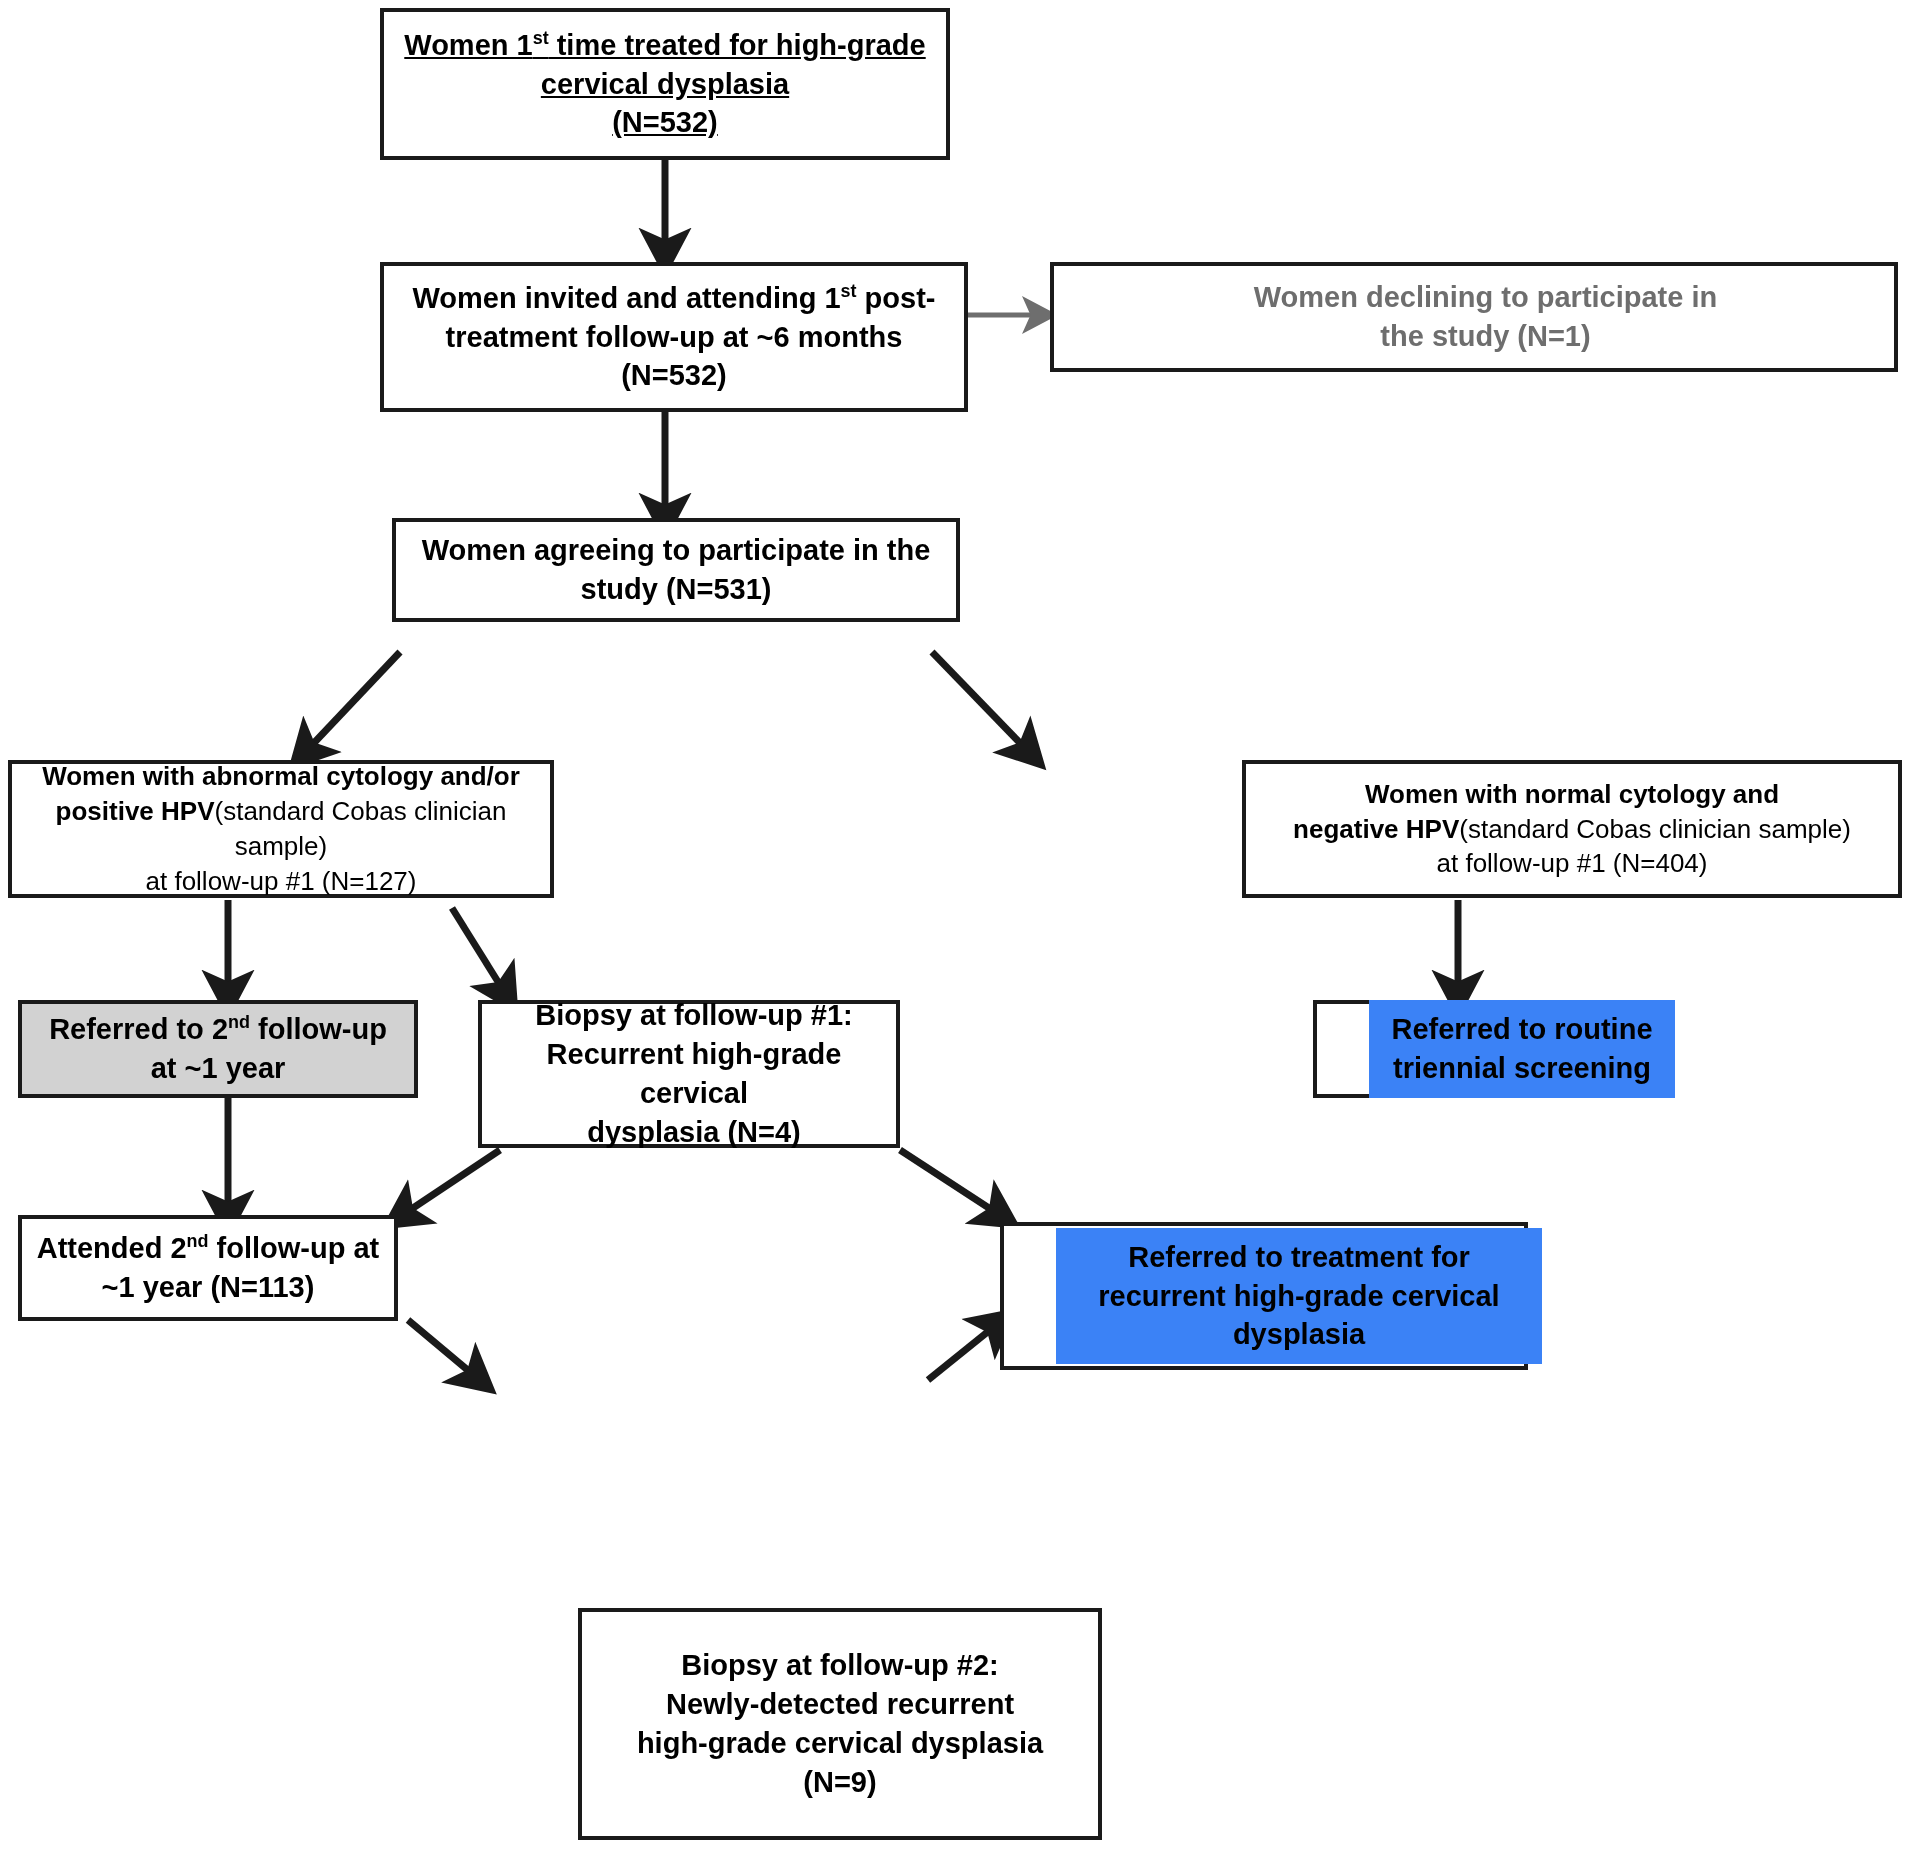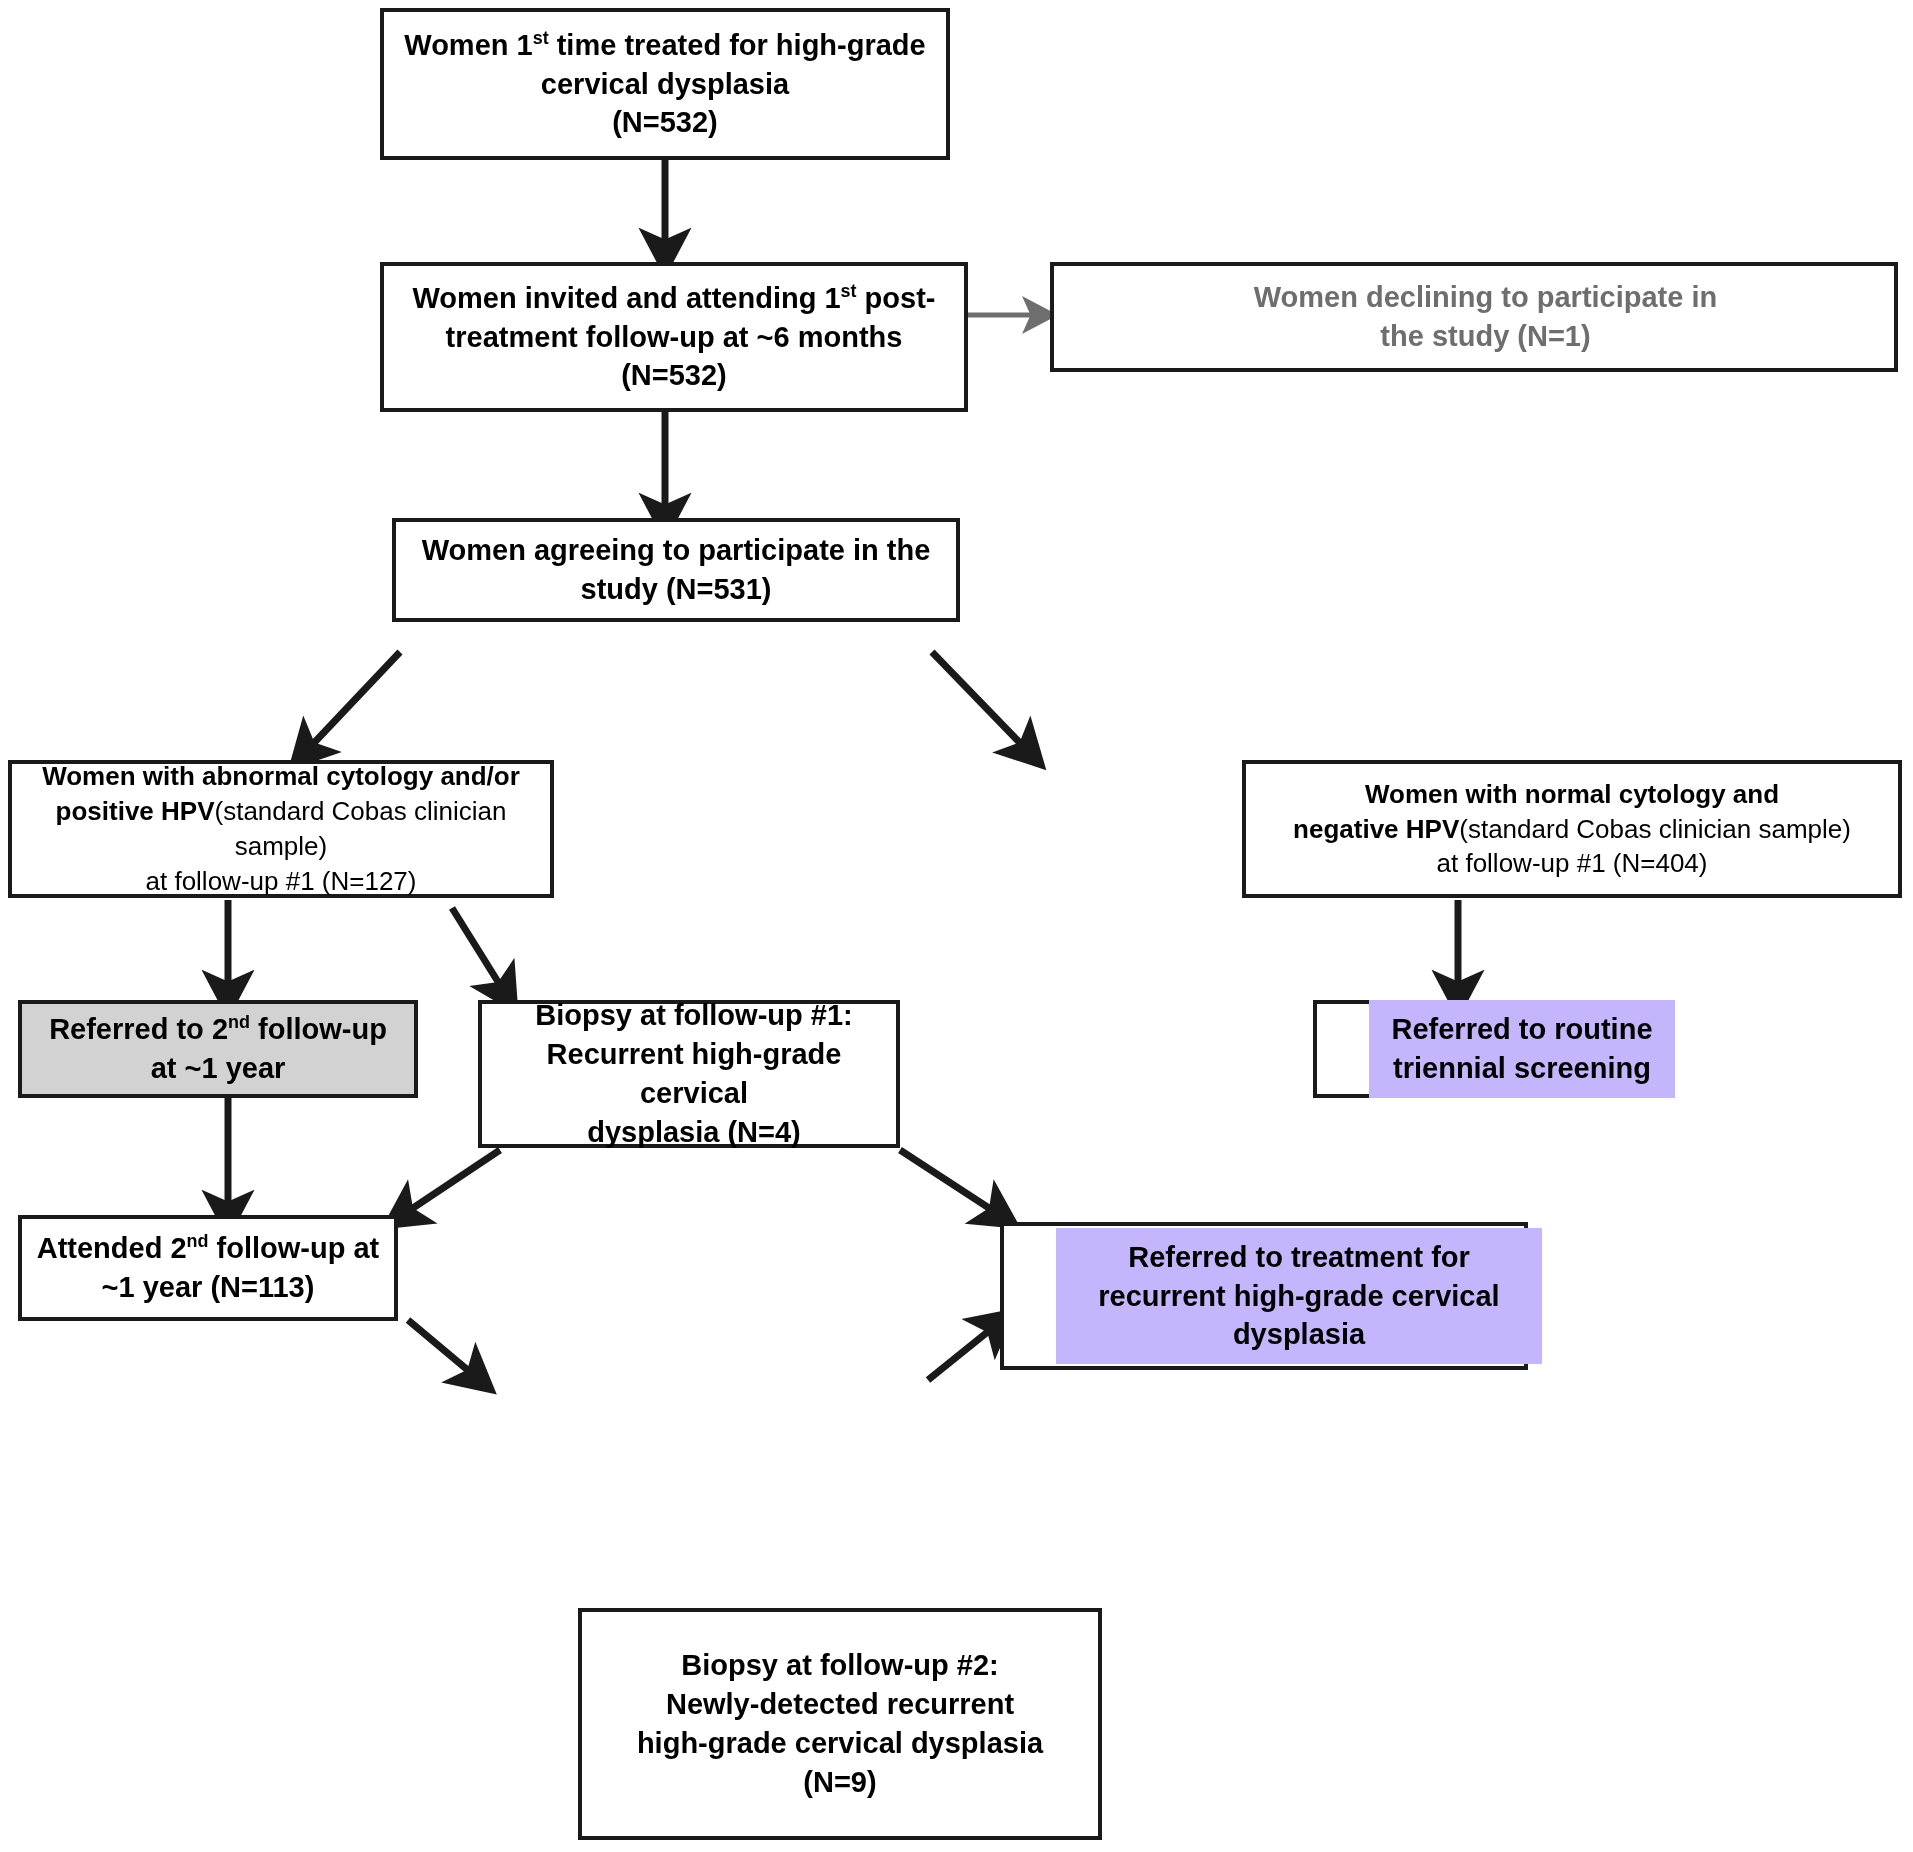--- a/index.html
+++ b/index.html
@@ -35,21 +35,21 @@
   .node .reg { font-weight: normal; }
   .node sup {
     font-size: 0.62em;
     vertical-align: super;
     line-height: 0;
   }
   .gray-text { color: #6e6e6e; }
   .filled { background: #d2d2d2; }
   .inner-gray {
     display: inline-block;
-    background: #c4b5fd;
+    background: #3b82f6;
     padding: 10px 16px;
     width: calc(100% - 22px);
     box-sizing: border-box;
     margin-left: 46px;
   }
   .node.padded { padding: 9px 11px; }
   svg.arrows {
     position: absolute;
     left: 0; top: 0;
     width: 1913px;
@@ -92,21 +92,21 @@
 
     <line x1="900" y1="1150" x2="992" y2="1210" stroke="#1a1a1a" stroke-width="7" marker-end="url(#ah)"></line>
 
     <line x1="500" y1="1150" x2="410" y2="1210" stroke="#1a1a1a" stroke-width="7" marker-end="url(#ah)"></line>
 
     <line x1="408" y1="1320" x2="470" y2="1372" stroke="#1a1a1a" stroke-width="7" marker-end="url(#ah)"></line>
 
     <line x1="928" y1="1380" x2="990" y2="1330" stroke="#1a1a1a" stroke-width="7" marker-end="url(#ah)"></line>
   </svg>
 
-  <div class="node" style="left:380px; top:8px; width:570px; height:152px; font-size:29px;">
+  <div class="node" style="left:380px; top:8px; width:570px; height:152px; font-size:29px;text-decoration:underline;">
     <div class="txt">
       <div><span>Women 1</span><sup>st</sup><span> time treated for high-grade</span></div>
       <div>cervical dysplasia</div>
       <div>(N=532)</div>
     </div>
   </div>
 
   <div class="node" style="left:380px; top:262px; width:588px; height:150px; font-size:29px;">
     <div class="txt">
       <div><span>Women invited and attending 1</span><sup>st</sup><span> post-</span></div>

